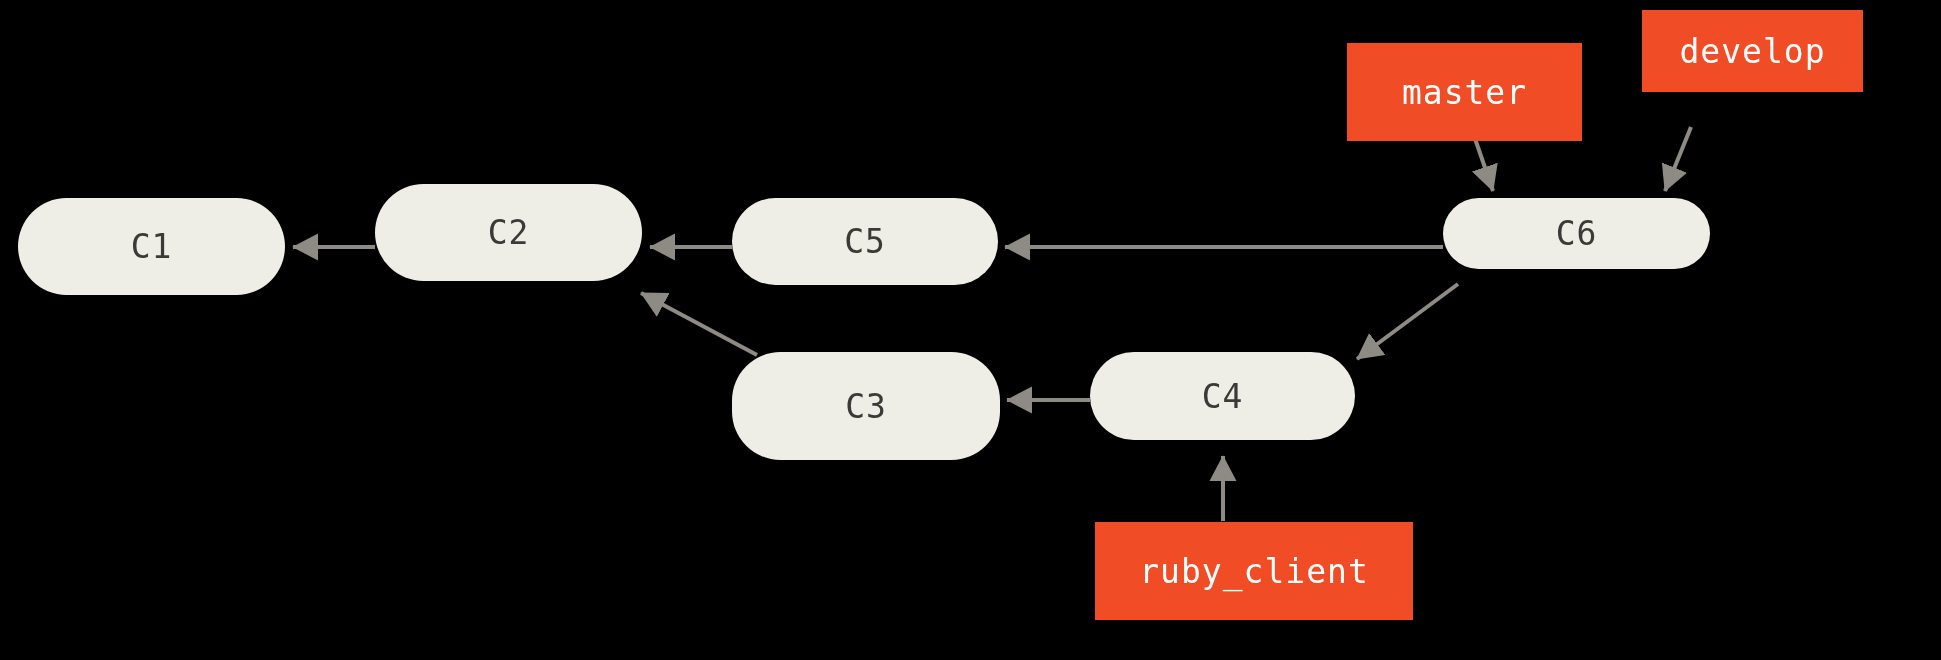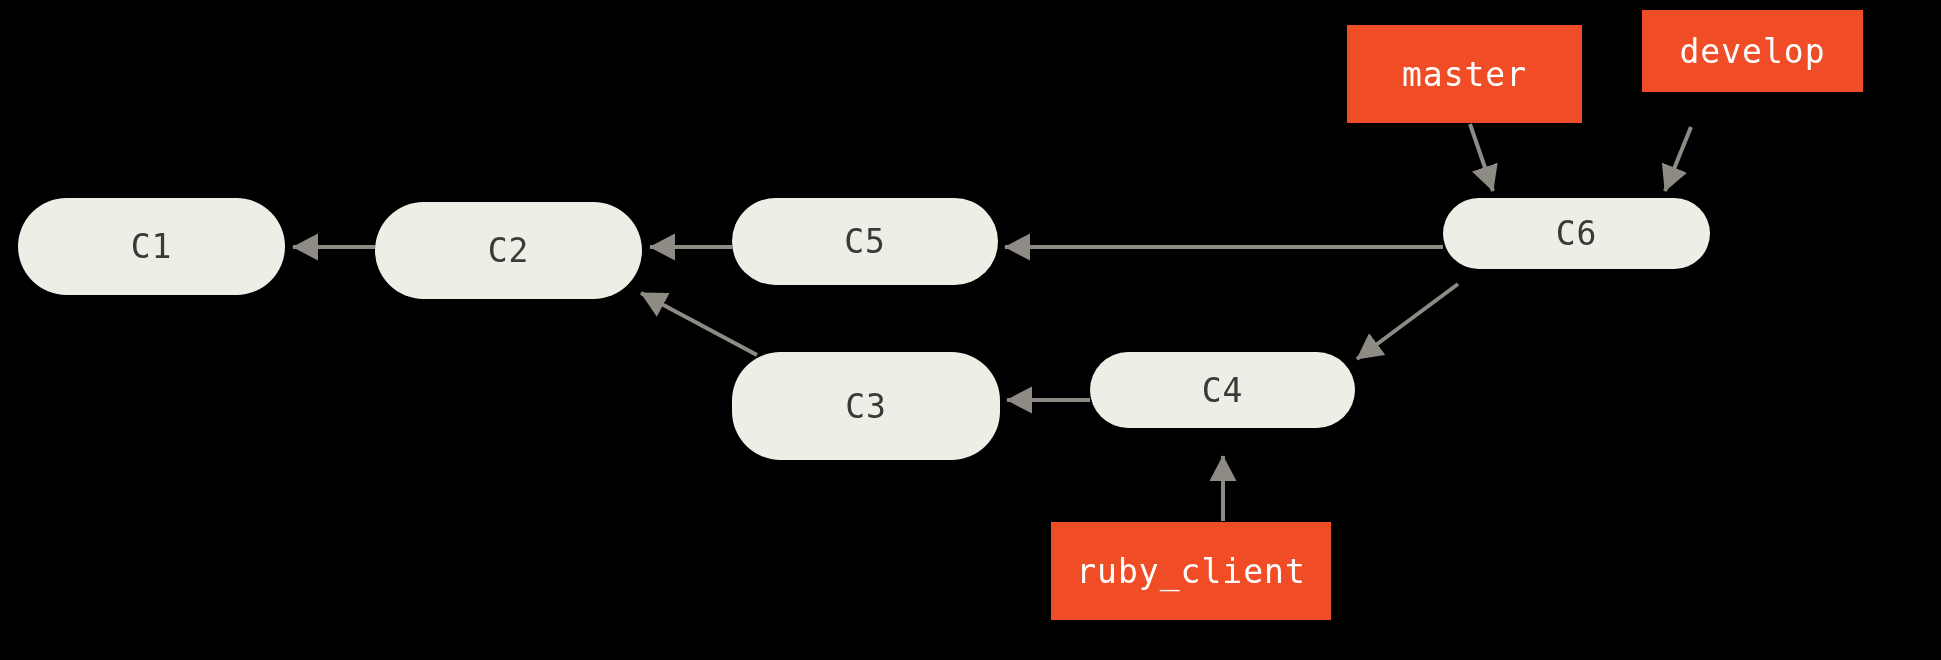--- a/index.html
+++ b/index.html
@@ -42,28 +42,28 @@
     align-items: center;
     justify-content: center;
   }
   .branch-label span {
     color: #FFFFFF;
     font-size: 33px;
     letter-spacing: 1px;
   }
   
   .node-c1 { left: 18px;   top: 198px; width: 267px; height: 97px; }
-  .node-c2 { left: 375px;  top: 202px; width: 267px; height: 97px; }
+  .node-c2 { left: 375px;  top: 184px; width: 267px; height: 97px; }
   .node-c5 { left: 732px;  top: 198px; width: 266px; height: 87px; }
   .node-c6 { left: 1443px; top: 198px; width: 267px; height: 71px; }
   .node-c3 { left: 732px;  top: 352px; width: 268px; height: 108px; }
-  .node-c4 { left: 1090px; top: 352px; width: 265px; height: 76px; }
-  .label-master      { left: 1347px; top: 25px;  width: 235px; height: 98px; }
+  .node-c4 { left: 1090px; top: 352px; width: 265px; height: 88px; }
+  .label-master      { left: 1347px; top: 43px;  width: 235px; height: 98px; }
   .label-develop     { left: 1642px; top: 10px;  width: 221px; height: 82px; }
-  .label-ruby-client { left: 1051px; top: 522px; width: 280px; height: 98px; }
+  .label-ruby-client { left: 1095px; top: 522px; width: 318px; height: 98px; }
 </style>
 </head>
 <body>
 
 <div class="stage">
 
   <svg class="arrow-layer" width="1941" height="660" viewBox="0 0 1941 660" xmlns="http://www.w3.org/2000/svg">
     <defs>
       <marker id="ah" markerWidth="7.2" markerHeight="7" refX="6.3" refY="3.4" orient="auto" markerUnits="strokeWidth">
         <path d="M0,0 L6.5,3.4 L0,6.8 Z" fill="#8E8A84"></path>

